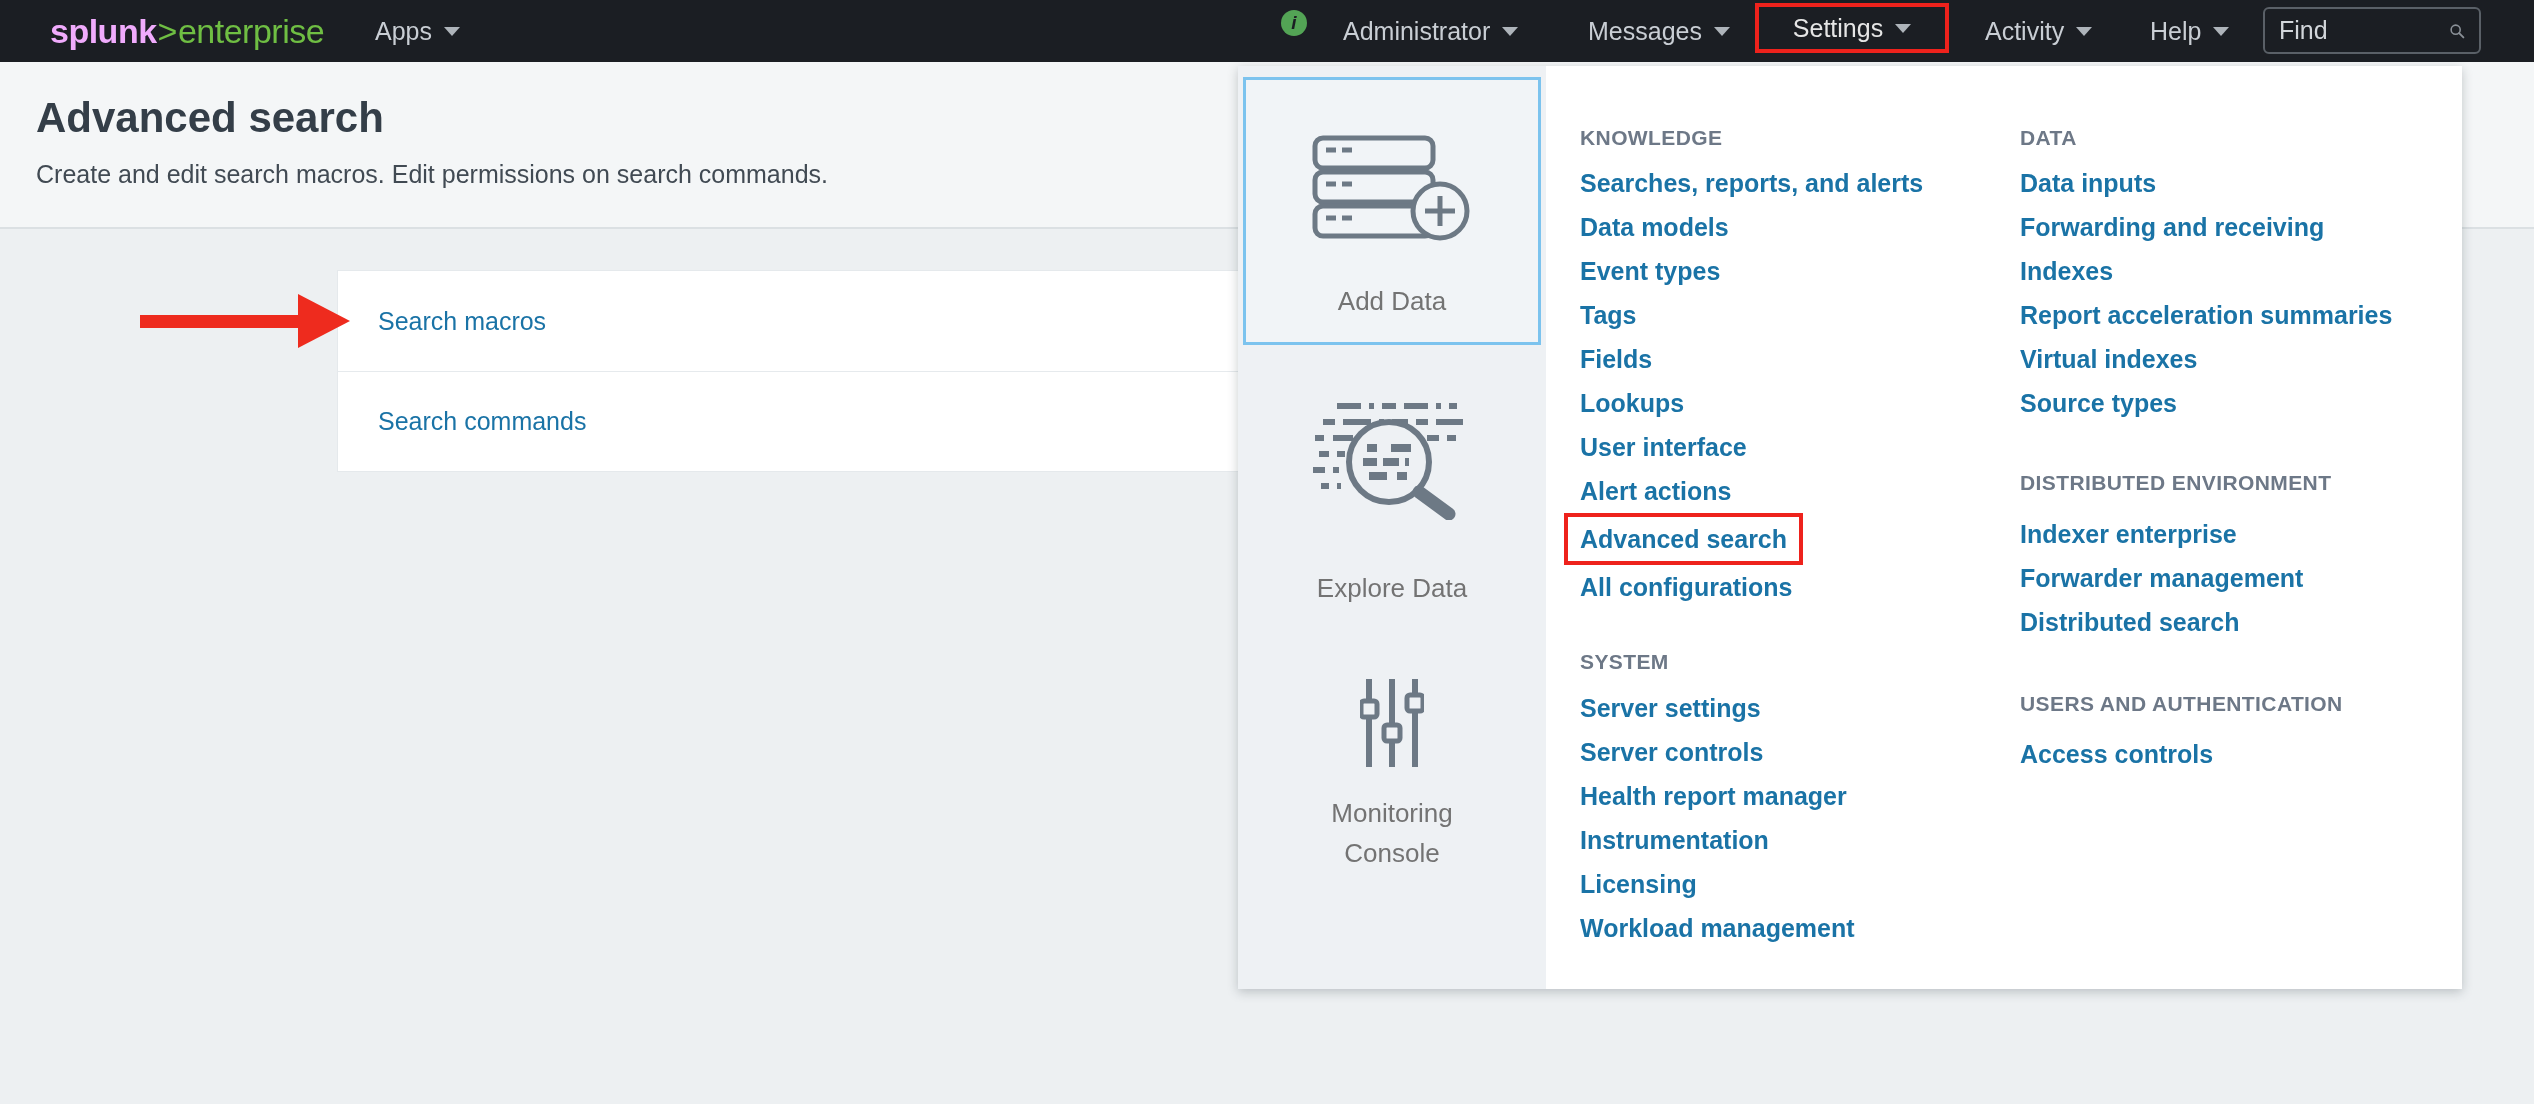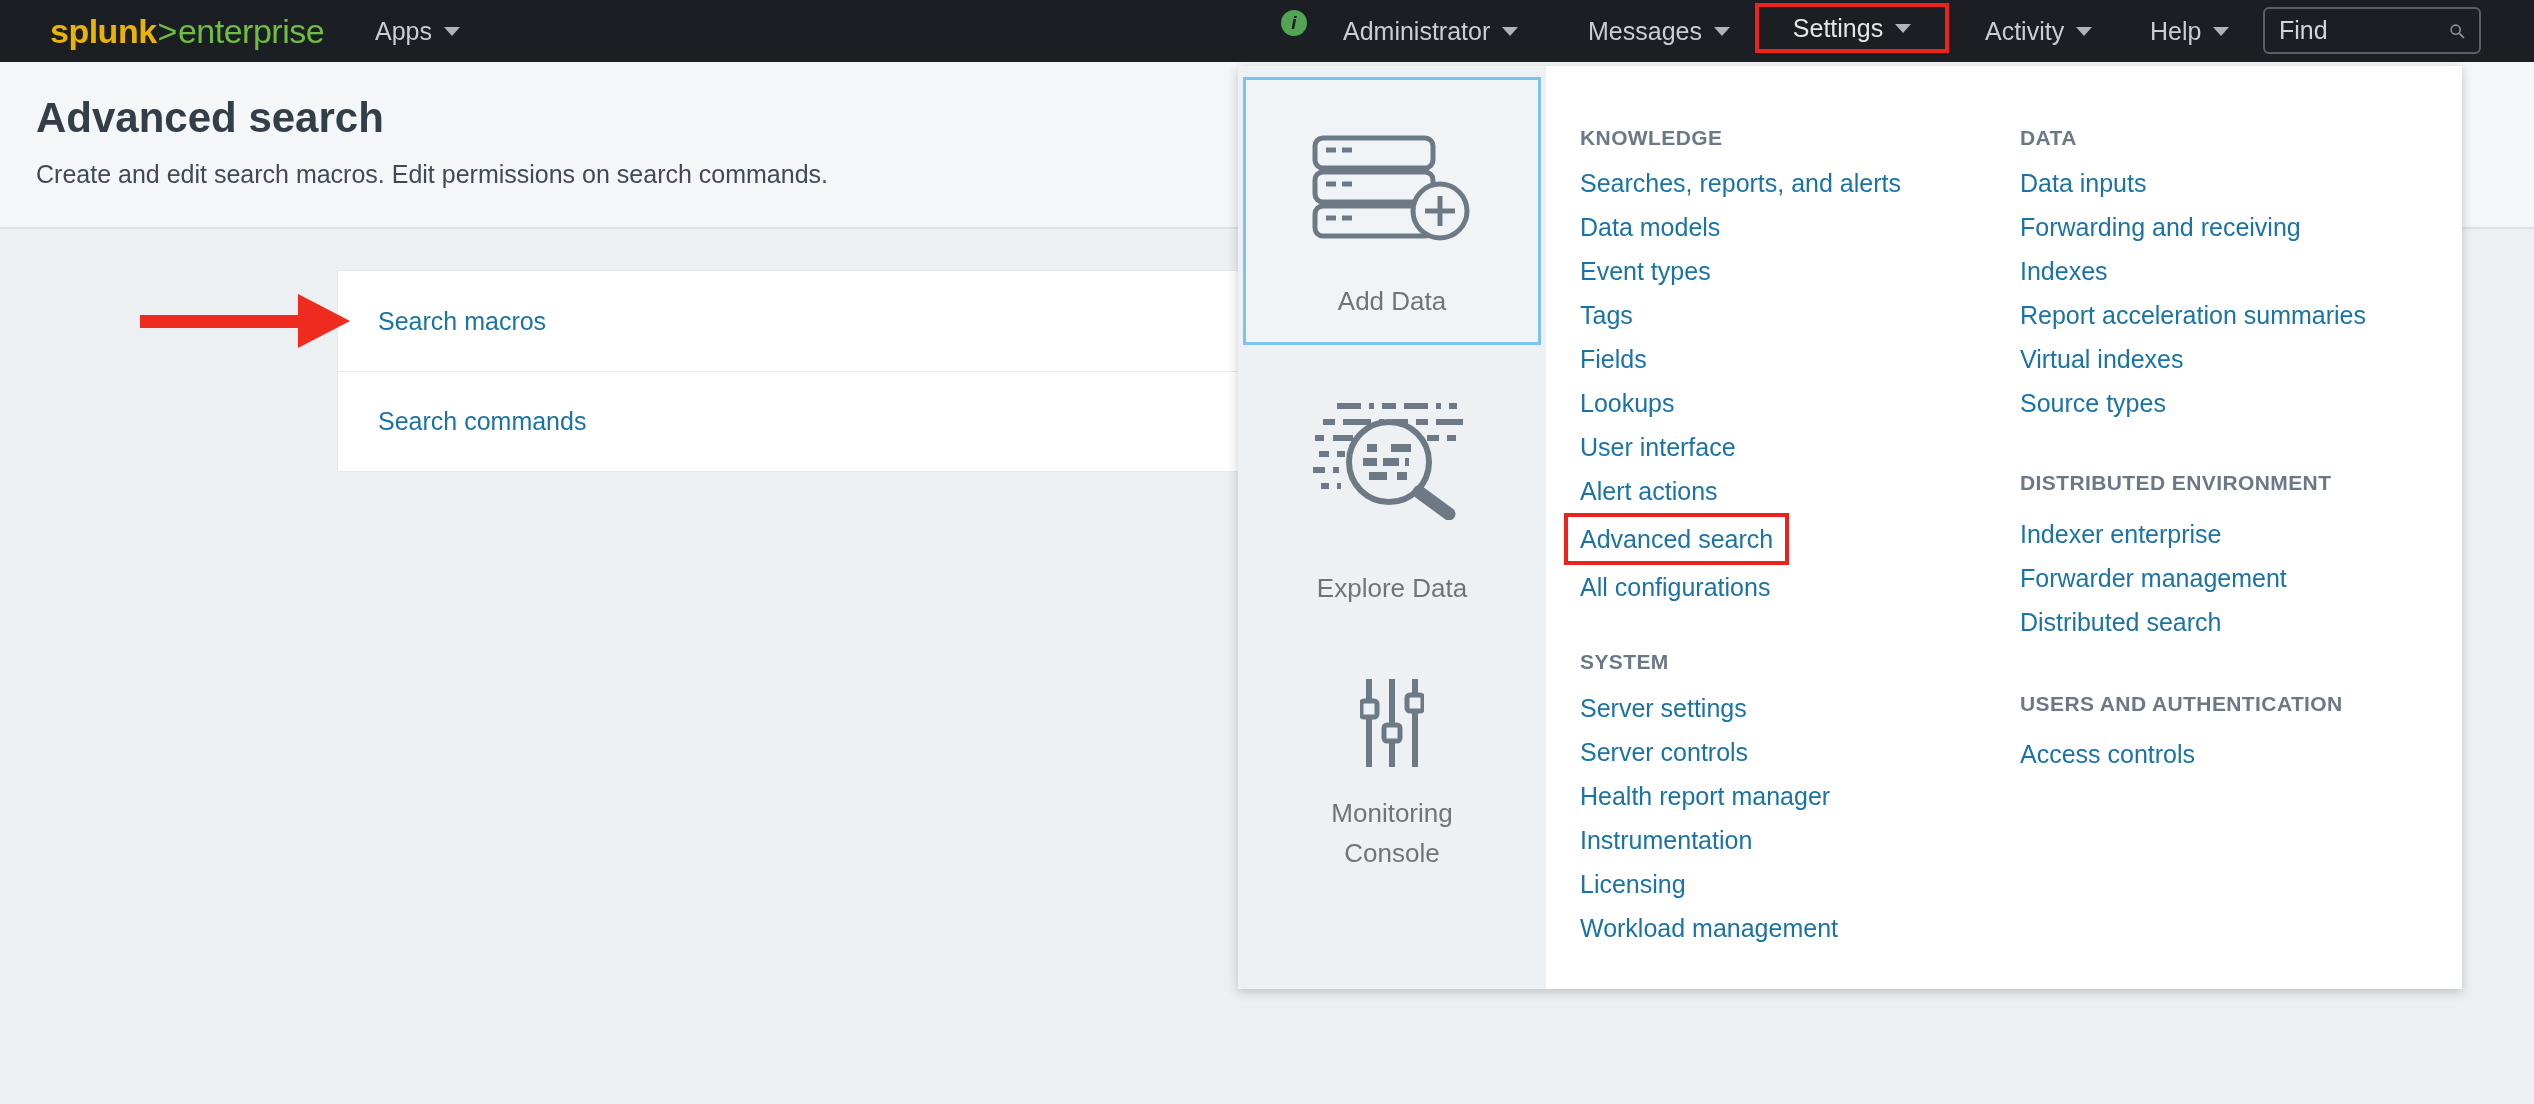--- a/index.html
+++ b/index.html
@@ -3,21 +3,21 @@
 <meta charset="utf-8">
 <style>
   * { margin:0; padding:0; box-sizing:border-box; }
   html,body { width:2534px; height:1104px; }
   body { font-family:"Liberation Sans", sans-serif; background:#edf0f2; overflow:hidden; }
   .screen { position:relative; width:2534px; height:1104px; background:#edf0f2; overflow:hidden; }
 
   
   .navbar { position:absolute; left:0; top:0; width:2534px; height:62px; background:#1b1e23; z-index:50; }
   .logo { position:absolute; left:50px; top:0; height:62px; display:flex; align-items:center; font-size:34px; letter-spacing:-0.5px; }
-  .logo .p1 { color:#eab308; font-weight:700; }
+  .logo .p1 { color:#f0abfc; font-weight:700; }
   .logo .gt { color:#6fbe43; font-weight:400; margin:0 1px; }
   .logo .p2 { color:#6fbe43; font-weight:300; }
   .nav-item { position:absolute; top:0; height:62px; display:flex; align-items:center; color:#c9ced4; font-size:25px; cursor:pointer; }
   .caret { width:0; height:0; border-left:8px solid transparent; border-right:8px solid transparent; border-top:9px solid #aeb4ba; display:inline-block; margin-left:12px; }
   .info-badge { position:absolute; left:1281px; top:10px; width:26px; height:26px; border-radius:50%; background:#53a455; color:#1b1e23; font-size:19px; font-weight:700; display:flex; align-items:center; justify-content:center; font-style:italic; }
   .settings-box { position:absolute; left:1755px; top:3px; width:194px; height:50px; border:4px solid #ee221c; display:flex; align-items:center; justify-content:center; color:#e5e5e5; font-size:25px; cursor:pointer; }
   .find-box { position:absolute; left:2263px; top:7px; width:218px; height:47px; border:2px solid #5a6067; border-radius:6px; display:flex; align-items:center; padding:0 14px; }
   .find-box input { flex:1; background:transparent; border:none; outline:none; color:#e3e6e9; font-size:25px; font-family:"Liberation Sans", sans-serif; width:170px; }
   .find-box input::placeholder { color:#d2d6da; opacity:1; }
 
@@ -50,21 +50,21 @@
   .tile-monitor { top:590px; }
   .tile-monitor .tile-icon { margin-top:21px; }
   .tile-monitor .tile-label { margin-top:24px; width:210px; }
 
   
   .menu-section { position:absolute; }
   .menu-col-1 { left:342px; }
   .menu-col-2 { left:782px; }
   .menu-section-title { font-size:21px; font-weight:700; color:#6d7887; letter-spacing:0.4px; line-height:28px; }
   .menu-links { list-style:none; }
-  .menu-links li { line-height:44px; font-size:25px; color:#1a73a6; cursor:pointer; white-space:nowrap; }
+  .menu-links li { line-height:44px; font-size:25px; color:#1a73a6; cursor:pointer; white-space:nowrap;font-weight:bold; }
   .sec-knowledge { top:58px; }
   .sec-knowledge .menu-links { margin-top:9px; }
   .sec-system { top:582px; }
   .sec-system .menu-links { margin-top:10px; }
   .sec-data { top:58px; }
   .sec-data .menu-links { margin-top:9px; }
   .sec-distributed { top:403px; }
   .sec-distributed .menu-links { margin-top:15px; }
   .sec-users { top:624px; }
   .sec-users .menu-links { margin-top:14px; }

